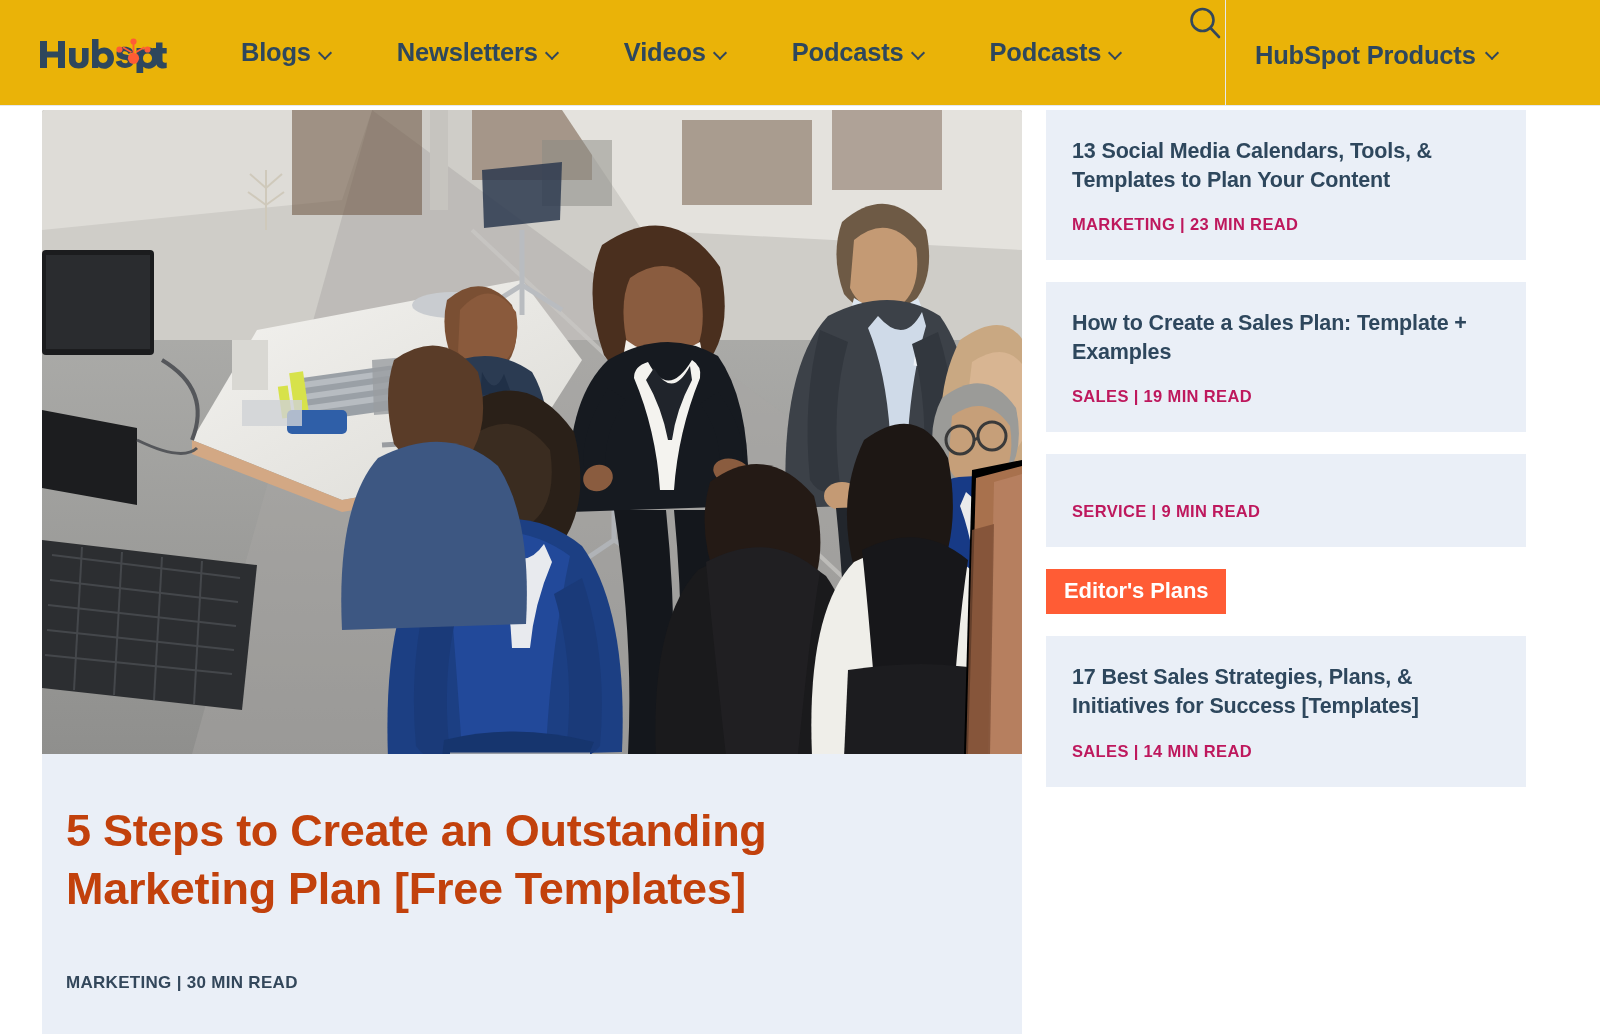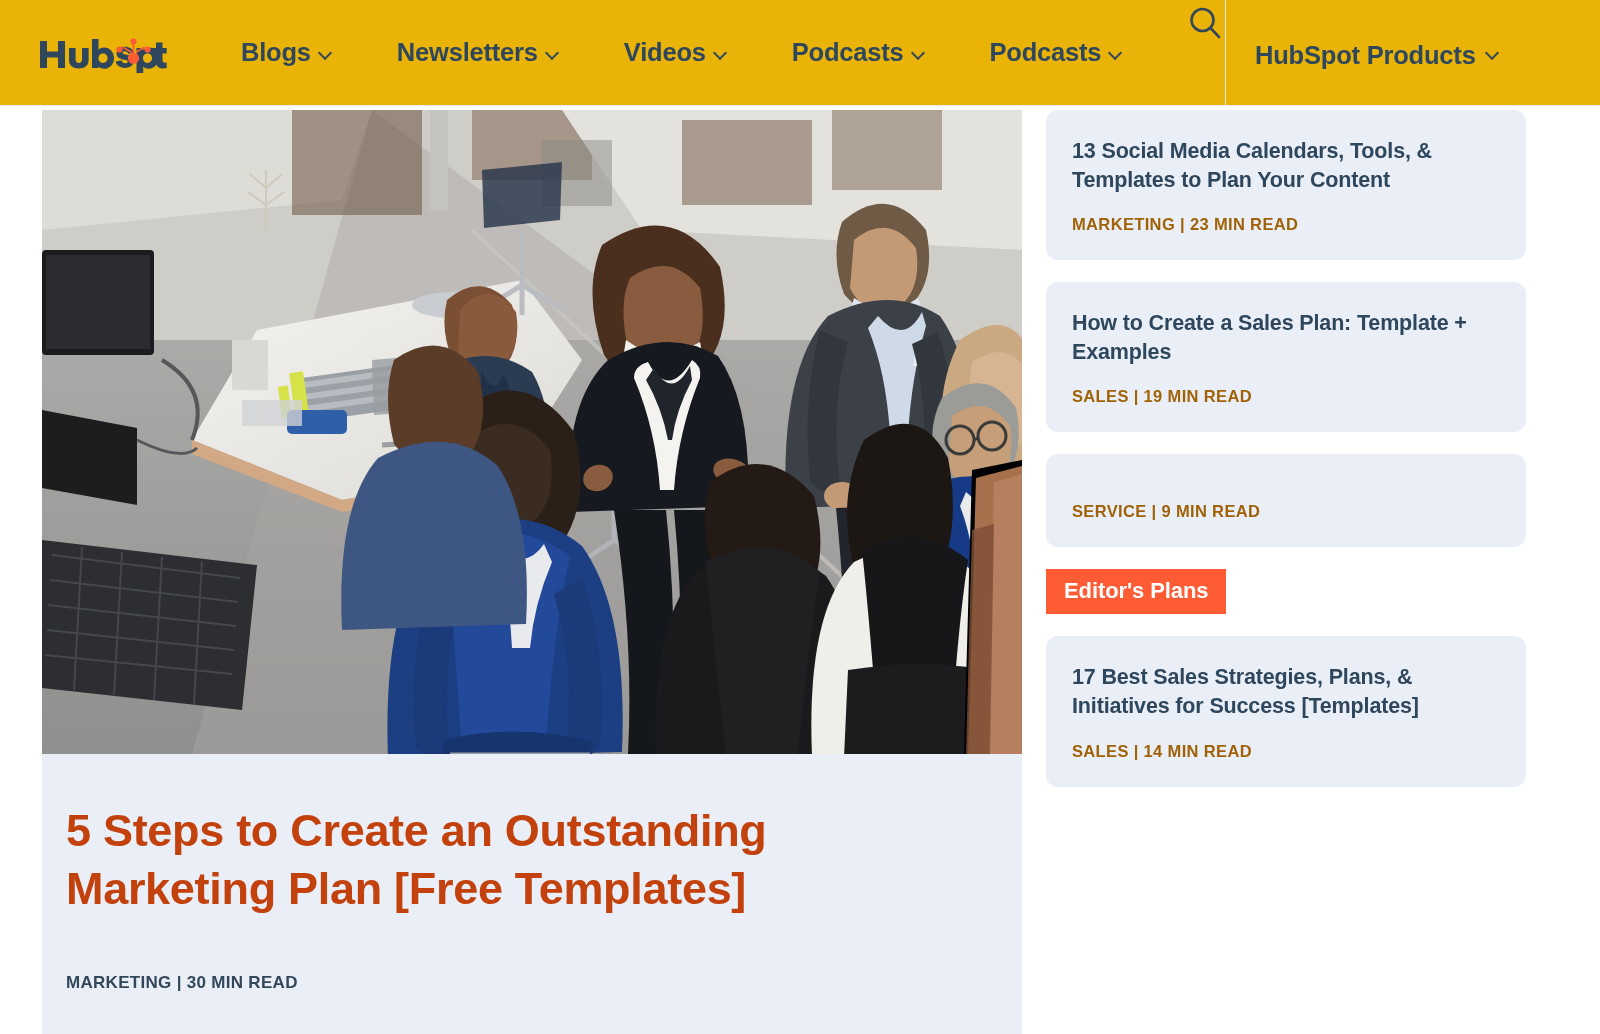--- a/index.html
+++ b/index.html
@@ -149,38 +149,38 @@
 
   
   .sidebar {
     position: absolute;
     left: 1046px;
     top: 4px;
     width: 480px;
   }
   .side-card {
     background: #eaeff7;
-    border-radius: 12px;
+    border-radius: 0;
     padding: 27px 26px 26px 26px;
     margin-bottom: 22px;
     cursor: pointer;
   }
   .side-title {
     font-size: 21.5px;
     font-weight: 700;
     line-height: 1.33;
     color: #2e475d;
     letter-spacing: -0.15px;
   }
   .side-meta {
     margin-top: 21px;
     font-size: 16.5px;
     font-weight: 700;
     letter-spacing: 0.35px;
-    color: #a16207;
+    color: #be185d;
   }
   .editors-picks {
     display: inline-block;
     background: #ff5c35;
     color: #ffffff;
     font-size: 22px;
     font-weight: 700;
     letter-spacing: -0.1px;
     padding: 9px 18px 10px 18px;
     margin-bottom: 22px;

